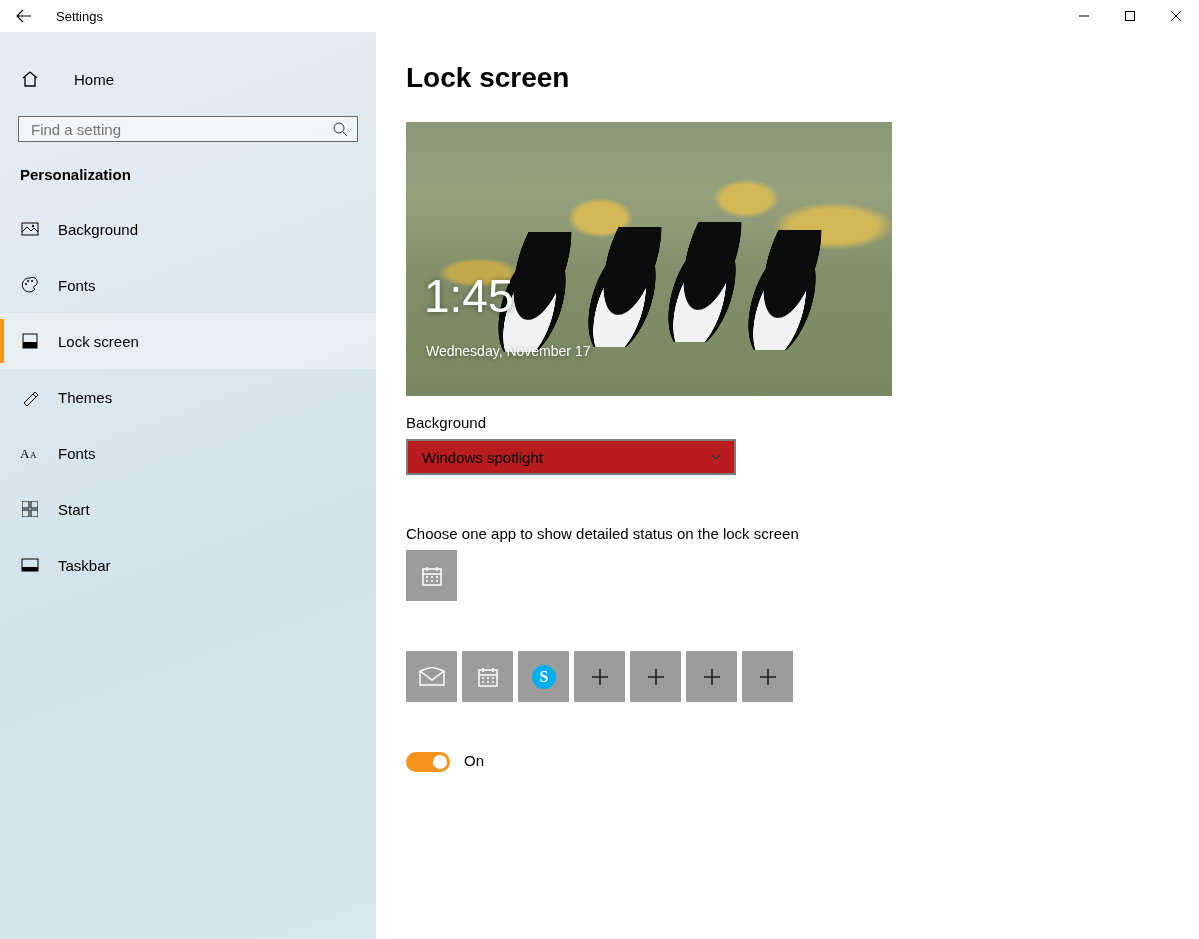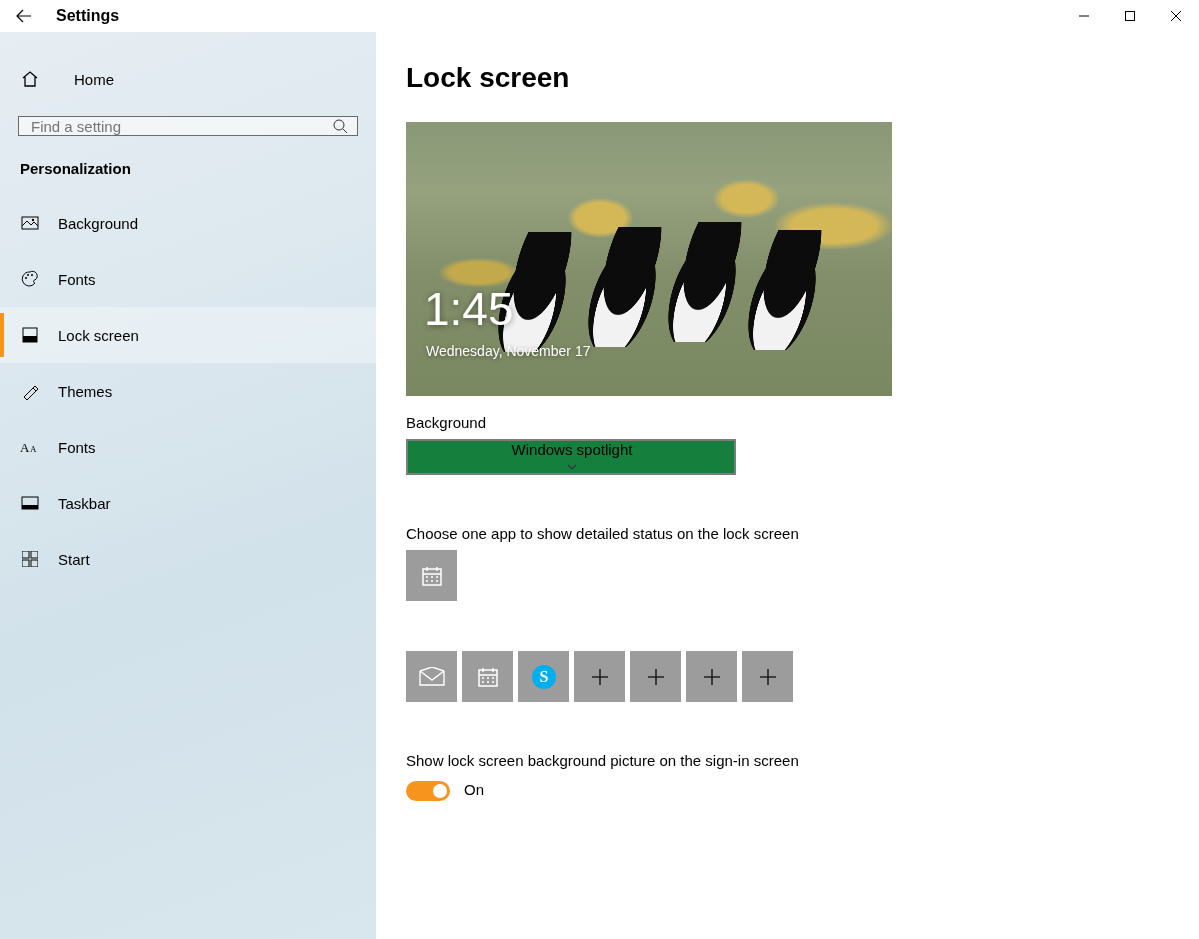--- a/index.html
+++ b/index.html
@@ -18,23 +18,22 @@
     display: flex;
     align-items: center;
     position: relative;
   }
   .back-btn {
     width: 48px; height: 32px;
     display:flex; align-items:center; justify-content:center;
     cursor:pointer;
   }
   .titlebar-title {
-    font-size: 16px;
+    font-size: 13px;
     padding-left: 8px;
-    font-weight: bold;
   }
   .win-controls {
     position:absolute; right:0; top:0; display:flex;
   }
   .win-btn { width:46px; height:32px; display:flex; align-items:center; justify-content:center; cursor:pointer; }
   .layout { display:flex; height:calc(100% - 32px); }
   .sidebar {
     width: 376px;
     background: linear-gradient(160deg, #e6edf3 0%, #dde8ef 30%, #d2e2ea 60%, #d8e6ed 100%);
     padding-top: 28px;
@@ -47,21 +46,21 @@
     gap:34px;
   }
   .home-row .icon-wrap { width:20px; display:flex; justify-content:center; }
   .home-label { font-size:15px; }
   .search-wrap {
     margin: 18px 18px 0 18px;
     position:relative;
   }
   .search-input {
     width:100%;
-    height:20px;
+    height:26px;
     border:1px solid #6a6a6a;
     background: rgba(255,255,255,0.55);
     padding: 0 20px 0 12px;
     font-size:15px;
     font-family:inherit;
     outline:none;
   }
   .search-icon {
     position:absolute; right:10px; top:50%; transform:translateY(-50%);
   }
@@ -109,39 +108,38 @@
   }
   .preview-img .penguin {
     position:absolute; width:78px; height:120px;
     background:
       radial-gradient(ellipse at 50% 25%, #0c0c0c 0%, #0c0c0c 45%, transparent 46%),
       radial-gradient(ellipse at 50% 68%, #f2f2f2 0%, #f2f2f2 42%, transparent 43%),
       radial-gradient(ellipse at 50% 60%, #0c0c0c 0%, #0c0c0c 55%, transparent 56%);
     transform: skewX(-14deg);
   }
   .preview-time {
-    position:absolute; left:18px; bottom:60px;
+    position:absolute; left:18px; bottom:73px;
     color:#fff; font-size:46px; font-weight:300;
     text-shadow:0 1px 6px rgba(0,0,0,0.45);
   }
   .preview-date {
     position:absolute; left:20px; bottom:37px;
     color:#fff; font-size:14px;
     text-shadow:0 1px 4px rgba(0,0,0,0.45);
   }
 
   .select-wrap {
     width:330px; height:36px;
     border:2px solid #7c7c7c;
-    background:#15803d;
+    background:#b91c1c;
     display:flex; align-items:center; justify-content:space-between;
     padding:0 12px 0 14px;
     cursor:pointer;
     margin-bottom:50px;
-    flex-direction:column;
   }
   .select-value { font-size:15px; }
 
   .app-tiles { display:flex; gap:5px; margin-top:8px; margin-bottom:50px; }
   .tile {
     width:51px; height:51px;
     background:#9c9c9c;
     display:flex; align-items:center; justify-content:center;
     cursor:pointer;
   }
@@ -254,37 +252,37 @@
       <span class="icon-wrap">
         <svg width="20" height="16" viewBox="0 0 20 16">
             <text x="0" y="13" font-size="13" font-family="Segoe UI" fill="#000">A</text>
             <text x="10" y="13" font-size="9" font-family="Segoe UI" fill="#000">A</text>
           </svg>
       </span>
       <span class="nav-label">Fonts</span>
     </div>
     <div class="nav-item">
       <span class="icon-wrap">
-        <svg width="18" height="14" viewBox="0 0 18 14">
-            <rect x="1" y="1" width="16" height="12" stroke="#000" fill="none"></rect>
-            <rect x="1" y="9" width="16" height="4" fill="#000"></rect>
-          </svg>
-      </span>
-      <span class="nav-label">Taskbar</span>
-    </div>
-    <div class="nav-item">
-      <span class="icon-wrap">
         <svg width="16" height="16" viewBox="0 0 16 16">
             <rect x="0" y="0" width="7" height="7" fill="none" stroke="#000"></rect>
             <rect x="9" y="0" width="7" height="7" fill="none" stroke="#000"></rect>
             <rect x="0" y="9" width="7" height="7" fill="none" stroke="#000"></rect>
             <rect x="9" y="9" width="7" height="7" fill="none" stroke="#000"></rect>
           </svg>
       </span>
       <span class="nav-label">Start</span>
+    </div>
+    <div class="nav-item">
+      <span class="icon-wrap">
+        <svg width="18" height="14" viewBox="0 0 18 14">
+            <rect x="1" y="1" width="16" height="12" stroke="#000" fill="none"></rect>
+            <rect x="1" y="9" width="16" height="4" fill="#000"></rect>
+          </svg>
+      </span>
+      <span class="nav-label">Taskbar</span>
     </div>
   </div>
 
   <div class="content">
     <div class="page-title">Lock screen</div>
 
     <div class="preview-img">
       <div class="penguin" style="left:90px; top:110px;"></div>
       <div class="penguin" style="left:180px; top:105px;"></div>
       <div class="penguin" style="left:260px; top:100px;"></div>
@@ -364,21 +362,20 @@
       </div>
       <div class="tile plus">
         <span>
           <svg width="20" height="20" viewBox="0 0 20 20">
               <path d="M10 2 V18 M2 10 H18" stroke="#222" stroke-width="1.6"></path>
             </svg>
         </span>
       </div>
     </div>
 
-    <div class="sub-label">Show lock screen background picture on the sign-in screen</div>
     <div class="toggle-row">
       <div class="toggle">
         <div class="knob"></div>
       </div>
       <span class="toggle-label">On</span>
     </div>
   </div>
 </div>
 
 </body></html>

